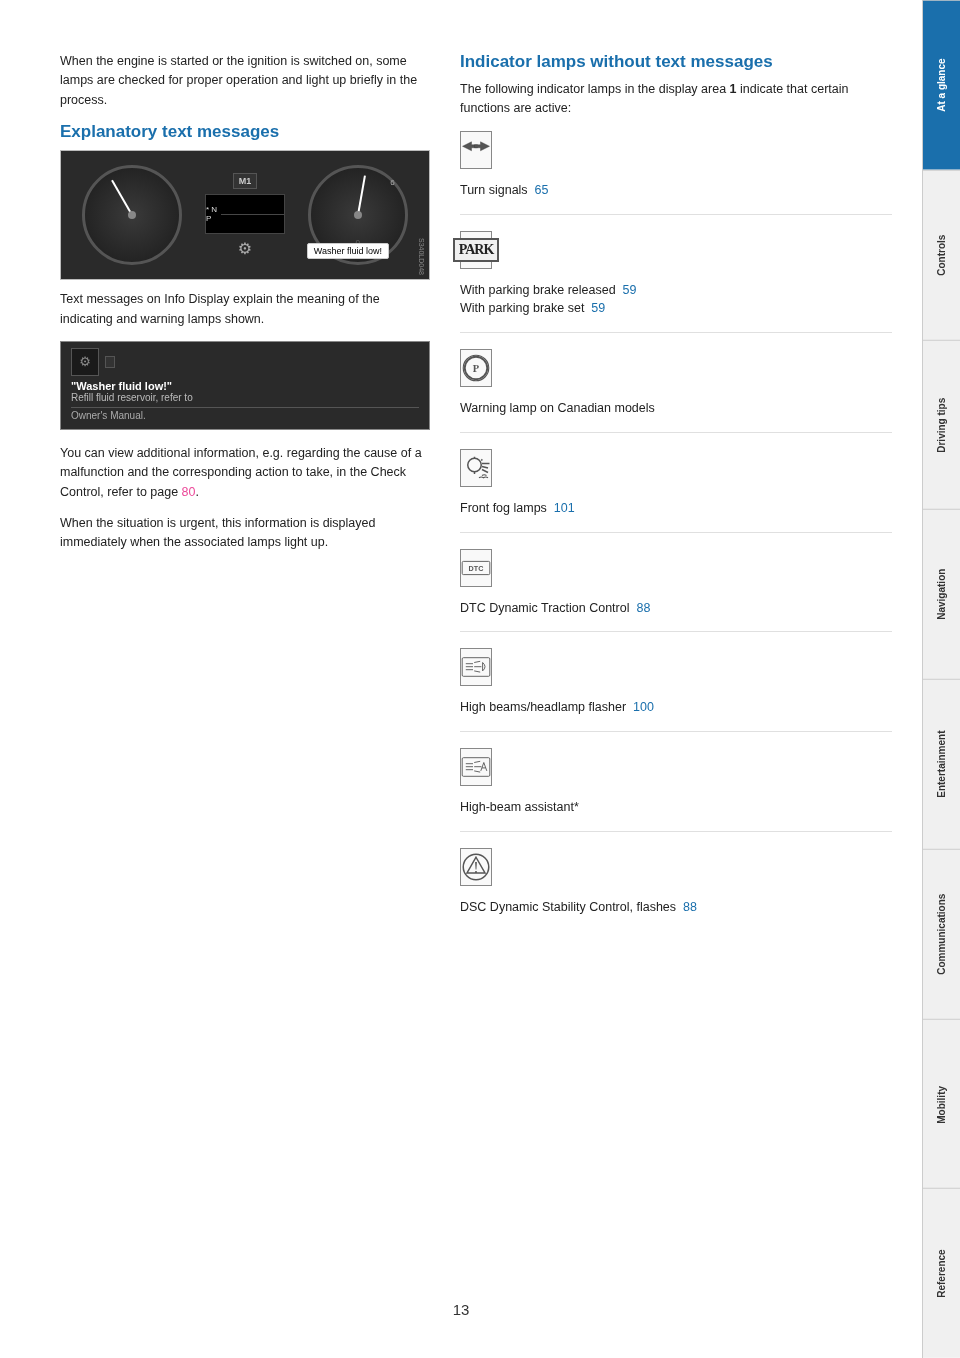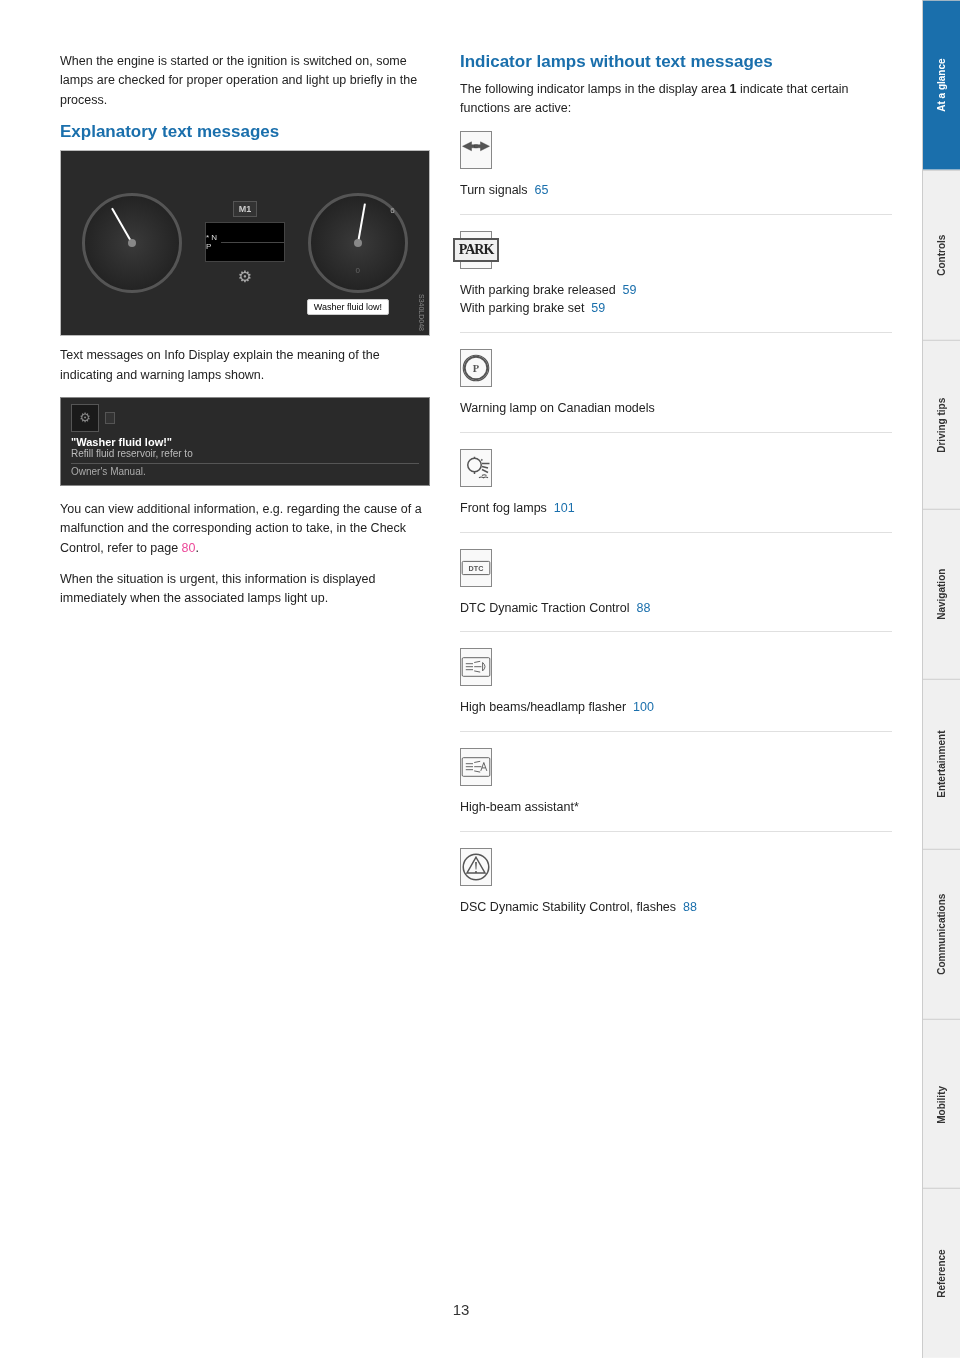--- a/index.html
+++ b/index.html
@@ -65,21 +65,21 @@
     }
     .body-text a, .link-blue {
       color: #ec4899;
       text-decoration: none;
     }
     
     .dashboard-img {
       width: 100%;
       border: 1px solid #bbb;
       background: #2a2a2a;
-      height: 186px;
+      height: 130px;
       position: relative;
       overflow: hidden;
       margin-bottom: 10px;
     }
     .dashboard-gauges {
       display: flex;
       align-items: center;
       justify-content: space-around;
       height: 100%;
       padding: 10px;

